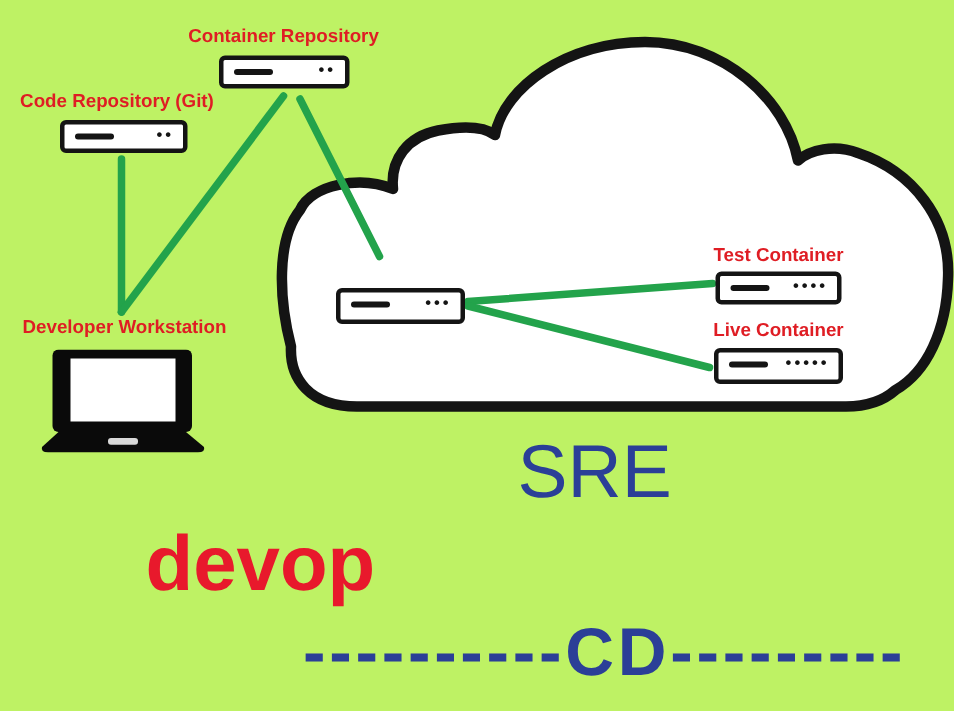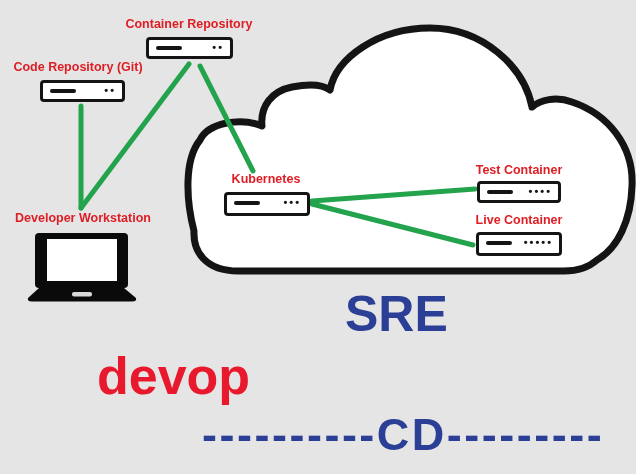--- a/index.html
+++ b/index.html
@@ -1,17 +1,17 @@
 <!DOCTYPE html>
 <html><head>
 <meta charset="utf-8">
 <style>
   html,body { margin:0; padding:0; background:#fff; }
   .stage {
-    position:relative; width:636px; height:474px; background:#e5e5e5;
+    position:relative; width:636px; height:474px; background:#bef264;
     font-family:"Liberation Sans", sans-serif; overflow:hidden;
   }
   .layer { position:absolute; left:0; top:0; width:636px; height:474px; }
   .node-label {
     position:absolute; width:180px; text-align:center;
     color:#df1d24; font-weight:bold; font-size:12.5px; line-height:1.1;
     white-space:nowrap;
   }
   .server {
     position:absolute; background:#fff; border:3px solid #141414; border-radius:4px;
@@ -20,21 +20,21 @@
   .server .dash {
     position:absolute; left:7px; top:6px; width:26px; height:3.5px;
     background:#141414; border-radius:2px;
   }
   .server .dots {
     position:absolute; right:6px; top:1px; color:#141414;
     font-size:11px; font-weight:bold; letter-spacing:2px; line-height:1.2;
   }
   .big-text { position:absolute; line-height:1; white-space:nowrap; }
   .devop { left:97px; top:322px; font-size:52px; font-weight:bold; color:#e8192c;margin-top:28px; }
-  .sre   { left:345px; top:289px; font-size:50px; font-weight:bold; color:#2b3f97; }
+  .sre   { left:345px; top:289px; font-size:50px; font-weight:normal; color:#2b3f97; }
   .ci    { left:20px; top:412px; font-size:45px; font-weight:bold; color:#e8192c; letter-spacing:1px; }
   .cd    { left:202px; top:412px; font-size:45px; font-weight:bold; color:#2b3f97; letter-spacing:2.5px; }
   .laptop { position:absolute; left:27px; top:233px; }
 </style>
 </head>
 <body>
 
 <div class="stage">
 
   <svg class="layer" viewBox="0 0 636 474">
@@ -65,21 +65,20 @@
     <div class="dash"></div>
     <div class="dots">••</div>
   </div>
 
   <div class="node-label" style="left:-12px; top:61px;">Code Repository (Git)</div>
   <div class="server" style="left:40px; top:80px; width:85px; height:22px;">
     <div class="dash"></div>
     <div class="dots">••</div>
   </div>
 
-  <div class="node-label" style="left:176px; top:173px;">Kubernetes</div>
   <div class="server" style="left:224px; top:192px; width:86px; height:24px;">
     <div class="dash"></div>
     <div class="dots">•••</div>
   </div>
 
   <div class="node-label" style="left:429px; top:164px;">Test Container</div>
   <div class="server" style="left:477px; top:181px; width:84px; height:22px;">
     <div class="dash"></div>
     <div class="dots">••••</div>
   </div>

